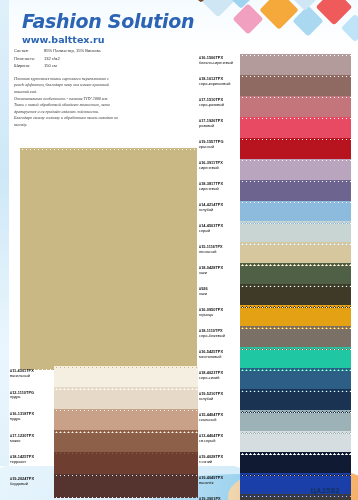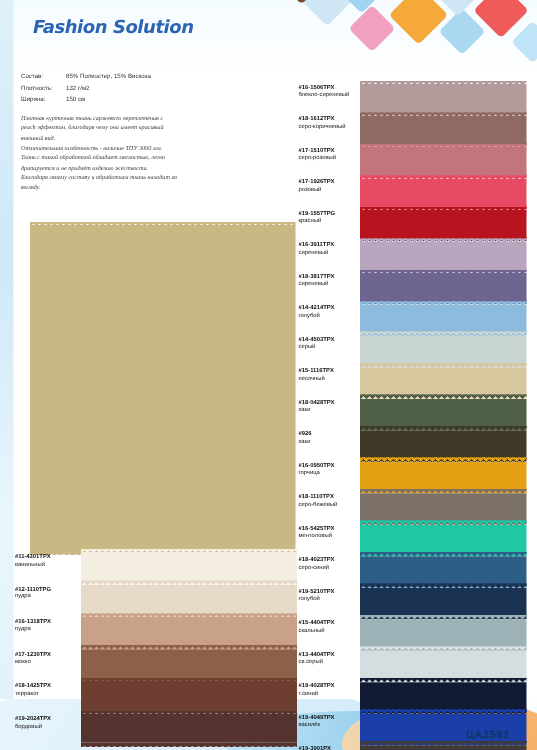--- a/index.html
+++ b/index.html
@@ -23,21 +23,21 @@
   .bg-bottom-curve{position:absolute;left:-30px;bottom:-40px;width:300px;height:90px;
     border-radius:50%;background:linear-gradient(120deg,#eaf6fd,#cfe9f8);}
   .bg-bottom-orange{position:absolute;right:-20px;bottom:-26px;width:150px;height:60px;
     border-radius:50%;background:linear-gradient(100deg,#ffd9a8,#f79a3c);opacity:.85;}
   .bg-bottom-blue{position:absolute;right:30px;bottom:-14px;width:180px;height:40px;
     border-radius:50%;background:linear-gradient(100deg,#bfe3f7,#5fb4e0);opacity:.8;}
 
   
   .brand{position:absolute;left:22px;top:12px;z-index:6;}
   .brand-title{font-family:"DejaVu Sans",sans-serif;font-weight:bold;font-style:italic;
-    font-size:12px;color:#2b64b4;letter-spacing:-0.3px;line-height:1;}
+    font-size:19px;color:#2b64b4;letter-spacing:-0.3px;line-height:1;}
   .brand-url{font-family:"DejaVu Sans",sans-serif;font-weight:bold;font-size:9.5px;
     color:#2b64b4;margin-top:3px;}
 
   
   .prod{position:absolute;left:14px;top:47px;width:180px;z-index:5;}
   .prod-name{font-family:"Liberation Serif",serif;font-weight:bold;font-size:9px;
     color:#1a1a1a;letter-spacing:.4px;margin-bottom:3px;}
   .spec{display:flex;font-size:4.1px;color:#333;line-height:1.85;
     font-family:"Liberation Sans",sans-serif;}
   .spec-k{width:30px;flex:none;}
@@ -103,20 +103,21 @@
     <div class="tile" style="left:104px;top:10px;width:22px;height:22px;background:#a9d8f0;"></div>
     <div class="tile" style="left:100px;top:-18px;width:24px;height:24px;background:#cfe7f5;"></div>
     <div class="tile" style="left:128px;top:-6px;width:26px;height:26px;background:#ef5b5b;"></div>
 
     <div class="tile" style="left:-4px;top:-26px;width:24px;height:24px;background:#7a4a2c;"></div>
     <div class="tile" style="left:152px;top:18px;width:20px;height:20px;background:#bfe3f7;"></div>
   </div>
 
   <div class="brand">
     <div class="brand-title">Fashion Solution</div>
+    <div class="brand-url">www.balttex.ru</div>
   </div>
 
   <div class="prod">
     <div id="spec-table">
         <div class="spec">
           <div class="spec-k">Состав:</div>
           <div class="spec-v">85% Полиэстер, 15% Вискоза</div>
         </div>
         <div class="spec">
           <div class="spec-k">Плотность:</div>

